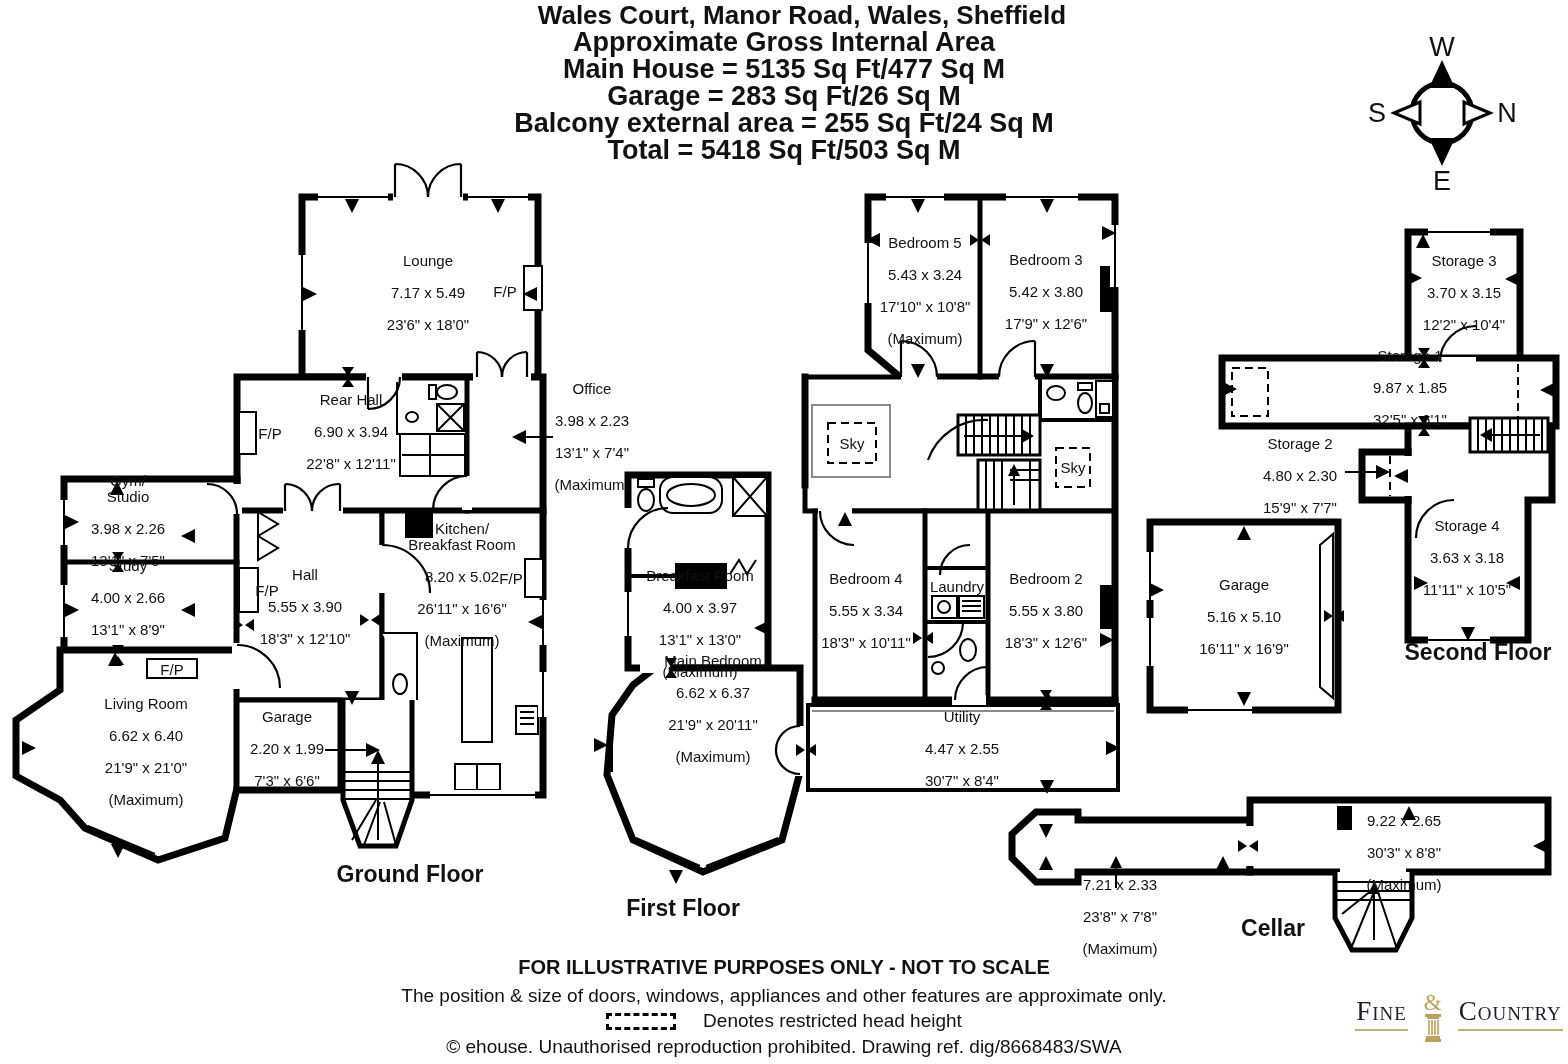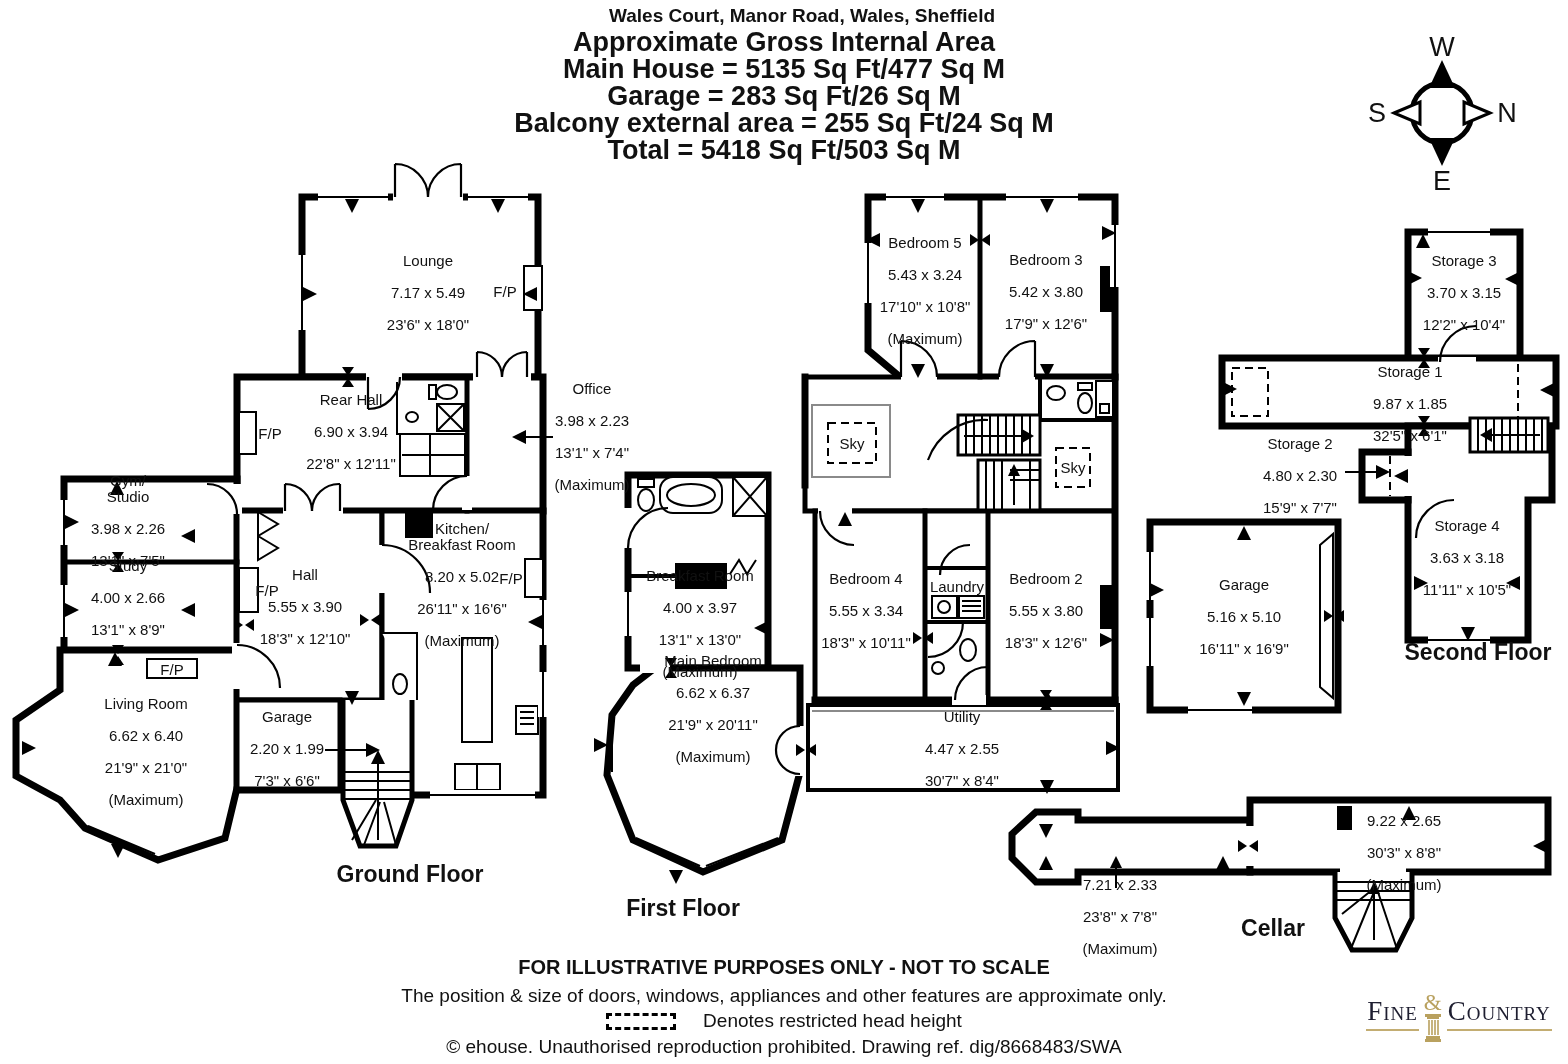--- a/index.html
+++ b/index.html
@@ -23,29 +23,29 @@
   .wht{fill:#fff;stroke:none;}
   
   .rl{position:absolute;transform:translate(-50%,-50%);text-align:center;font-size:15px;
       line-height:16px;white-space:pre-line;z-index:3;}
   .rl span{display:block;}
   .fp-label,.sky-label{position:absolute;transform:translate(-50%,-50%);font-size:15px;z-index:3;}
   .ft{position:absolute;transform:translate(-50%,-50%);font-size:23px;font-weight:bold;z-index:3;white-space:nowrap;text-align:center;}
   .cp{position:absolute;transform:translate(-50%,-50%);font-size:27px;z-index:3;}
   .hdr{position:absolute;left:0;top:2px;width:100%;text-align:center;z-index:3;}
   .hdr div{font-weight:bold;font-size:27px;line-height:27px;}
-  .hdr div:first-child{font-size:19px;margin-left:36px;}
+  .hdr div:first-child{font-size:26px;margin-left:36px;}
   .ftr{position:absolute;left:0;width:100%;text-align:center;z-index:3;}
   .ftr-bold{font-weight:bold;font-size:20px;}
   .ftr-n{font-size:19px;}
   .legend-row{display:flex;align-items:center;justify-content:center;gap:27px;}
   .dashbox{display:inline-block;width:64px;height:11px;border:3px dashed #000;}
   
   .logo{position:absolute;left:1356px;top:996px;width:206px;display:flex;justify-content:center;
-        align-items:flex-start;gap:5px;z-index:3;font-family:"Liberation Serif","DejaVu Serif",serif;}
+        align-items:flex-start;gap:16px;z-index:3;font-family:"Liberation Serif","DejaVu Serif",serif;}
   .lw{font-variant:small-caps;font-size:27px;letter-spacing:1px;color:#1e1e30;
       border-bottom:2px solid #c3ad72;padding:0 1px 3px 1px;line-height:30px;}
   .ampcol{display:flex;flex-direction:column;align-items:center;margin-top:-4px;}
   .lamp{font-size:23px;color:#b9a15f;line-height:22px;}
 </style>
 </head>
 <body>
 
 <div class="canvas">
 
@@ -501,21 +501,21 @@
   </div>
 
   <div class="ft" style="left:683px;top:908px">First Floor</div>
 
   <div class="rl" style="left:1464px;top:293px">
     <span>Storage 3</span>
     <span>3.70 x 3.15</span>
     <span>12'2" x 10'4"</span>
   </div>
 
-  <div class="rl" style="left:1410px;top:404px">
+  <div class="rl" style="left:1410px;top:388px">
     <span>Storage 1</span>
     <span>9.87 x 1.85</span>
     <span>32'5" x 6'1"</span>
   </div>
 
   <div class="rl" style="left:1300px;top:476px">
     <span>Storage 2</span>
     <span>4.80 x 2.30</span>
     <span>15'9" x 7'7"</span>
   </div>

